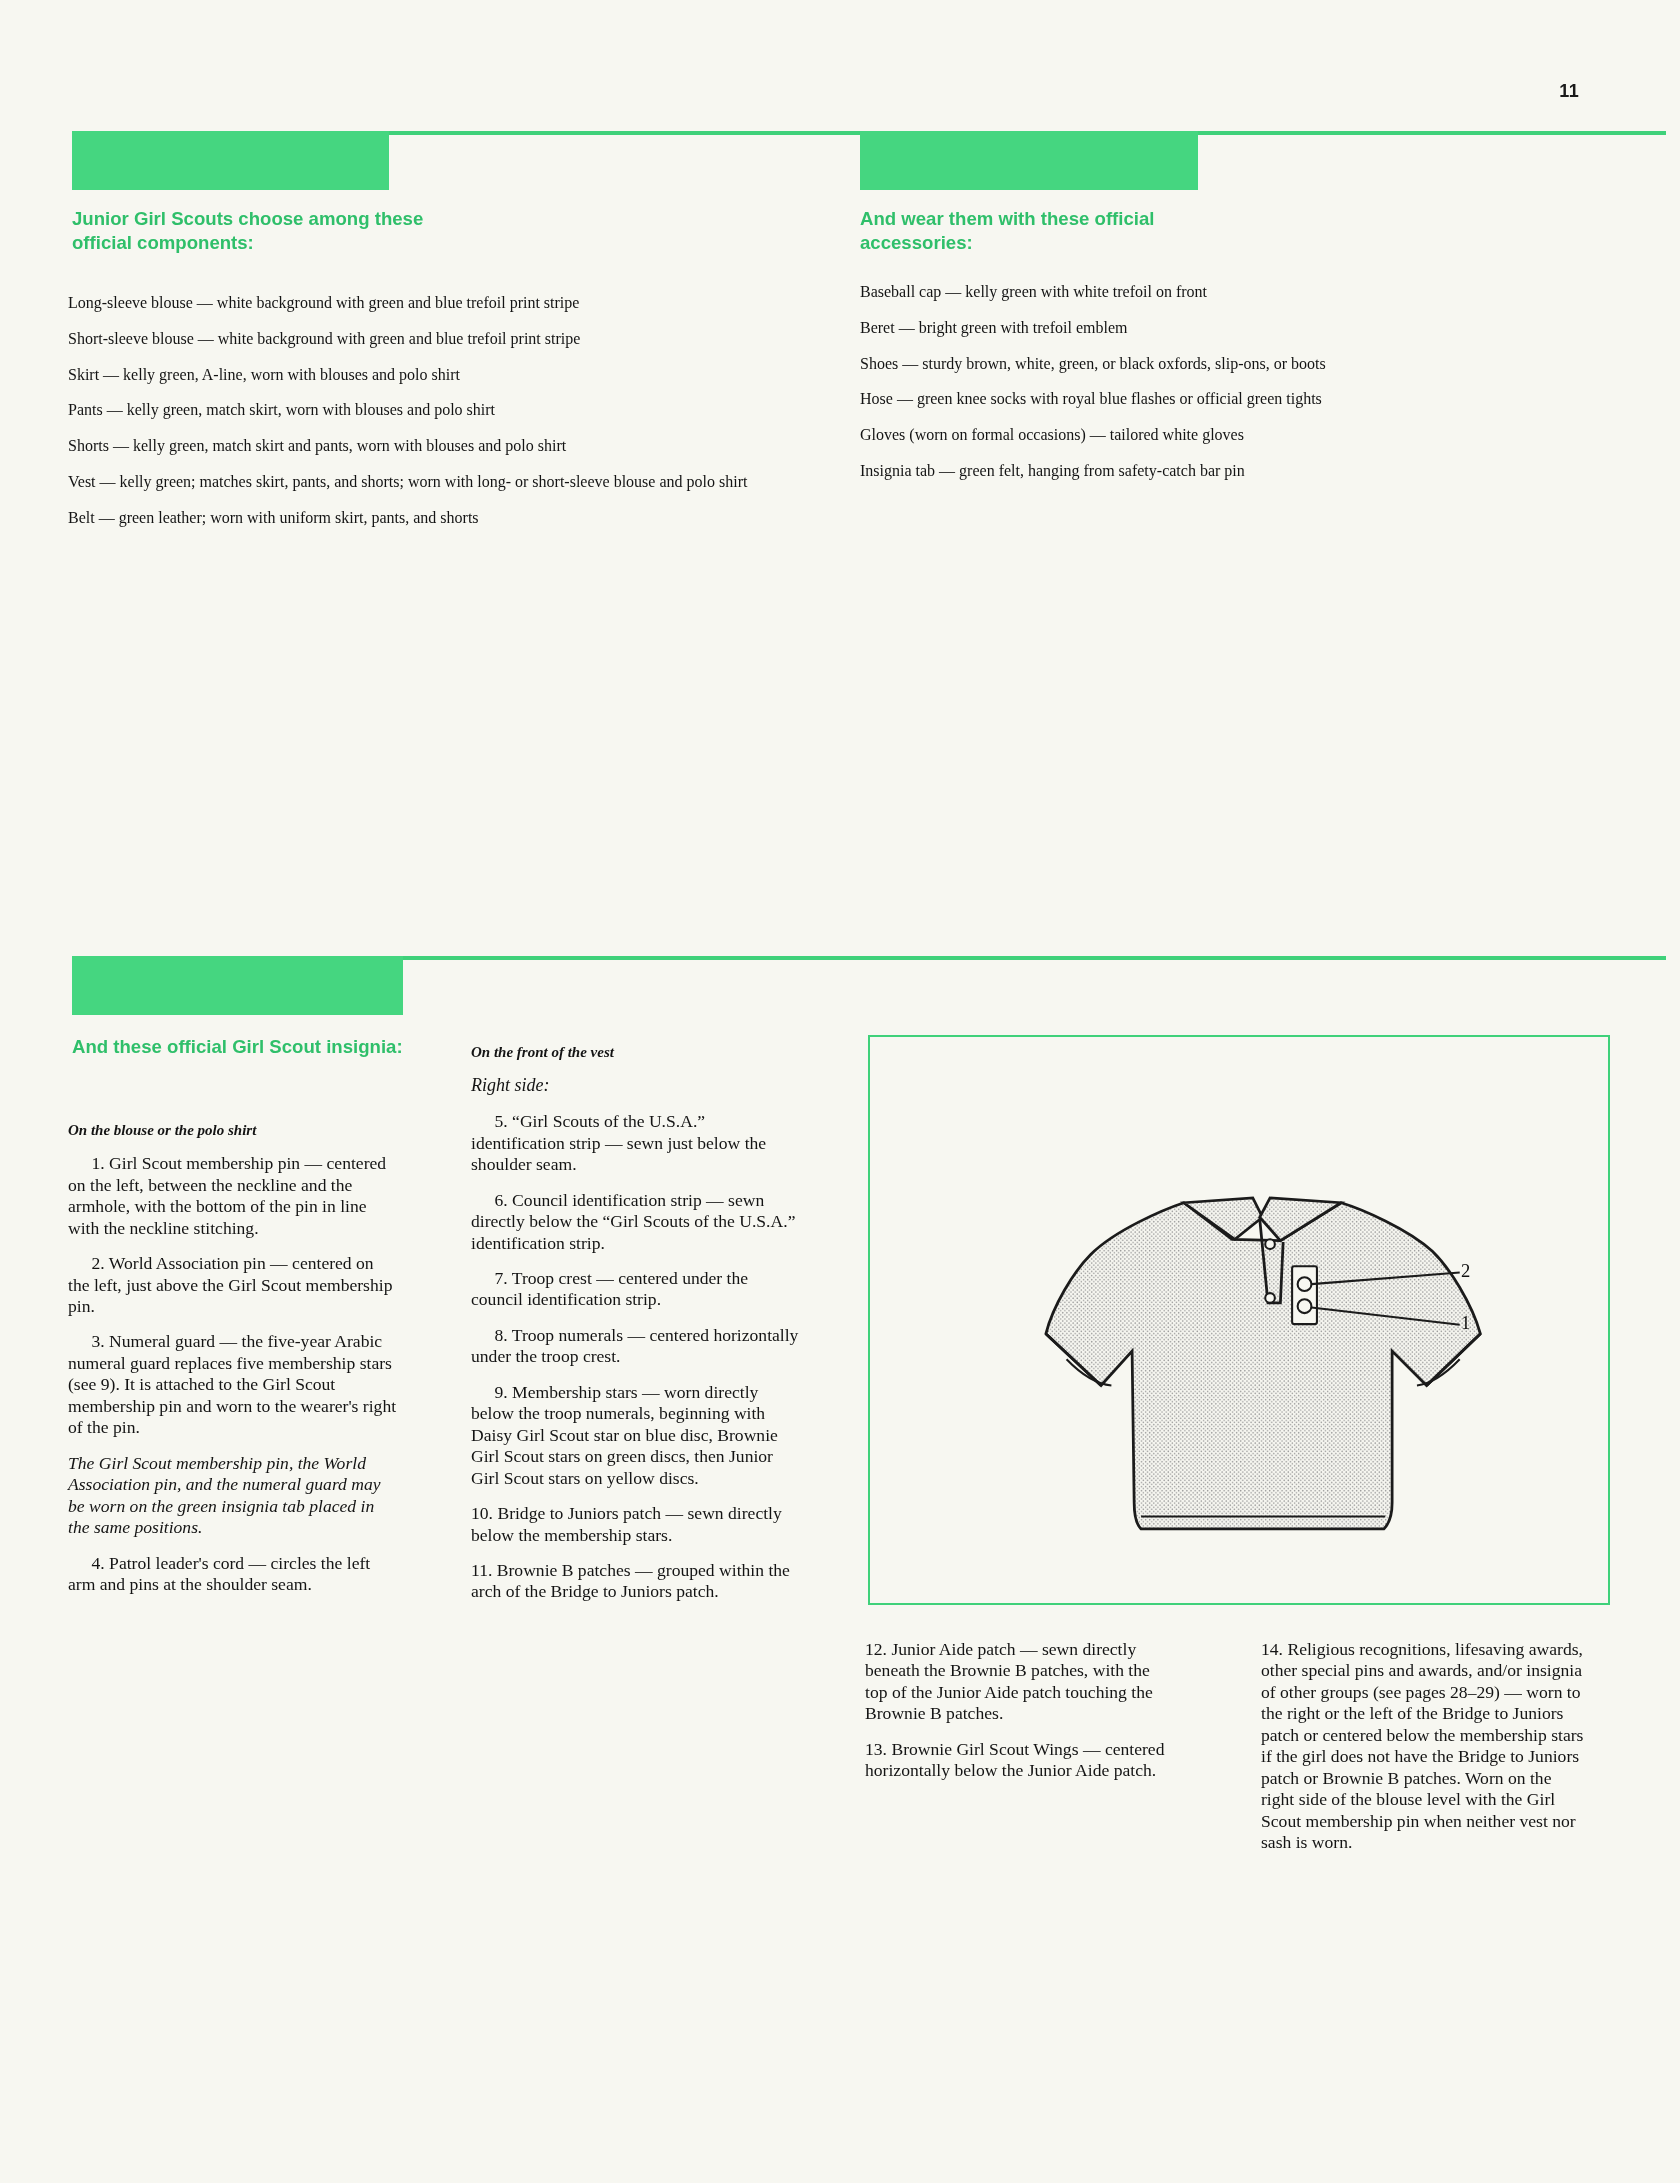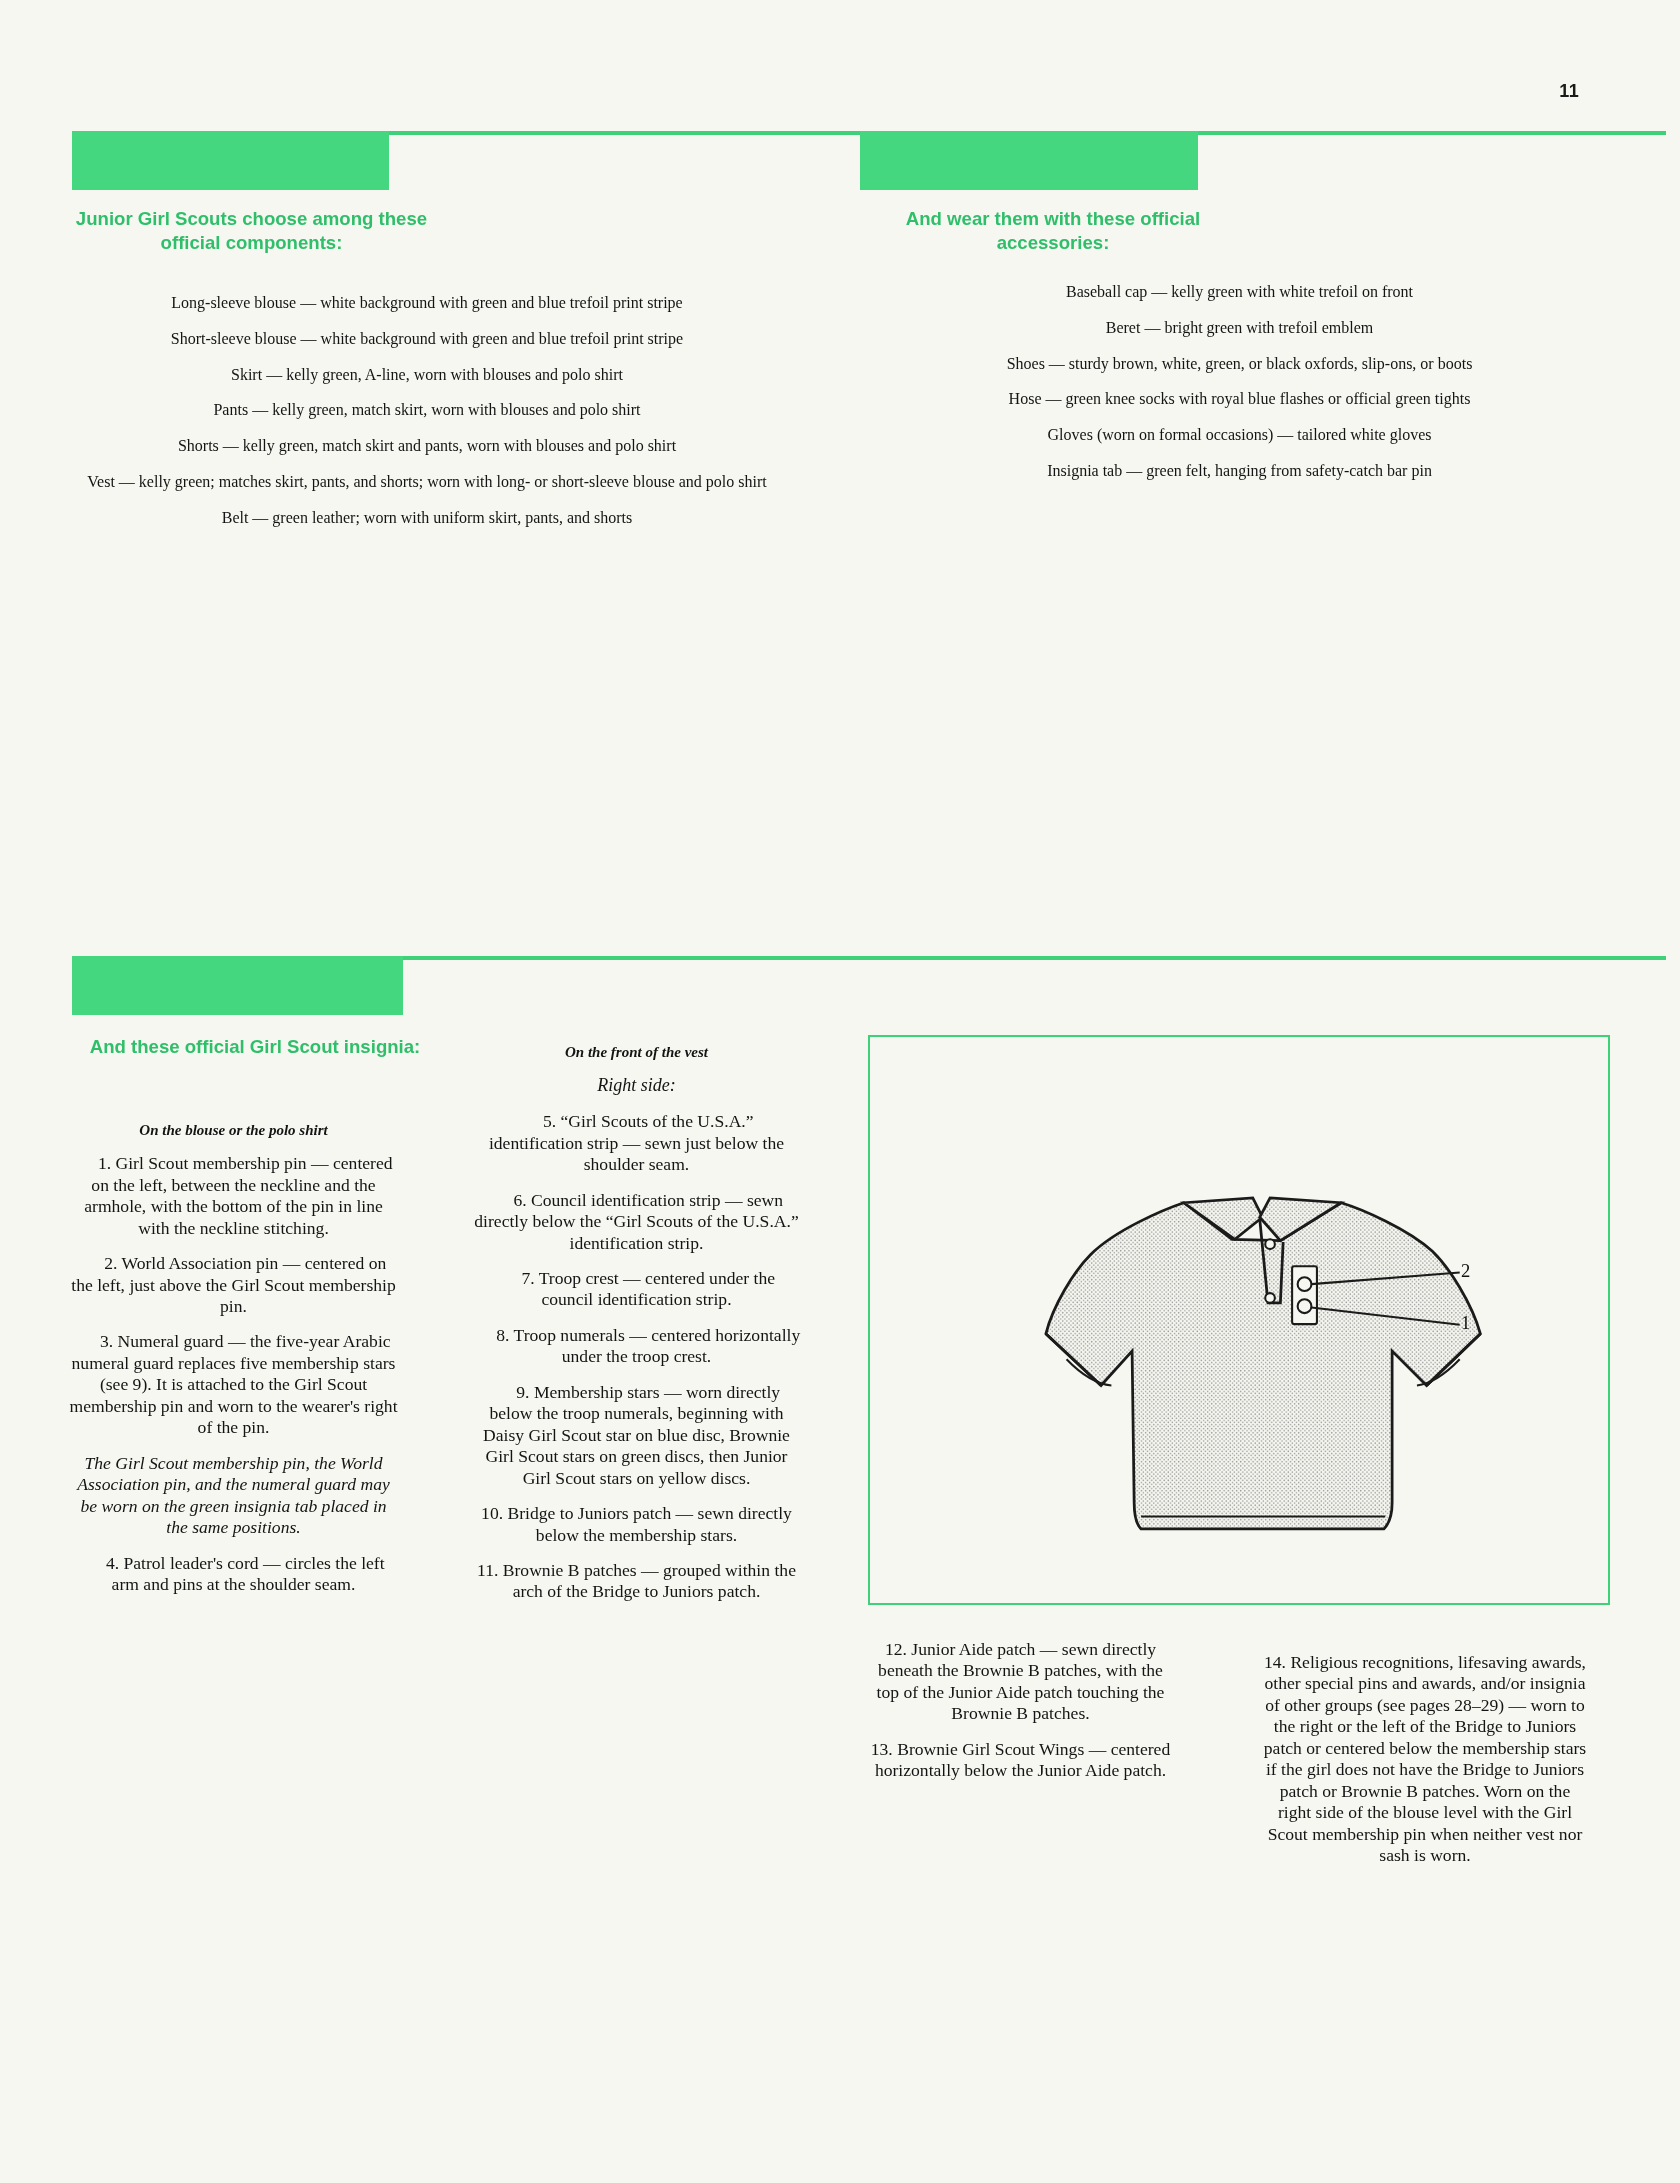--- a/index.html
+++ b/index.html
@@ -15,21 +15,20 @@
     color: #111111;
     background: #f6f6f0;
   }
   .page {
     position: absolute;
     left: 0; top: 0;
     width: 1681px;
     height: 2183px;
     background: #f7f7f1;
     overflow: hidden;
-    text-align: center;
   }
 
   
   .page-number {
     position: absolute;
     right: 102px;
     top: 81px;
     font-family: "Liberation Sans", sans-serif;
     font-weight: bold;
     font-size: 18px;
@@ -95,21 +94,21 @@
   .lower-col {
     position: absolute;
     font-family: "Liberation Serif", serif;
     font-size: 17.6px;
     line-height: 1.22;
     color: #141414;
   }
   #lc1 { left: 68px;  top: 1121px; width: 331px; }
   #lc2 { left: 471px; top: 1043px; width: 331px; }
   #lc3 { left: 865px; top: 1639px; width: 311px; }
-  #lc4 { left: 1261px; top: 1639px; width: 328px; margin-top: 13px; }
+  #lc4 { left: 1261px; top: 1639px; width: 328px; }
   .lower-col p { margin: 0 0 14px 0; }
   .lower-col p.indent { text-indent: 23.5px; }
   .sub-head {
     font-style: italic;
     font-weight: bold;
     font-size: 15px;
     margin-bottom: 11px;
   }
   .sub-head2 {
     font-style: italic;

